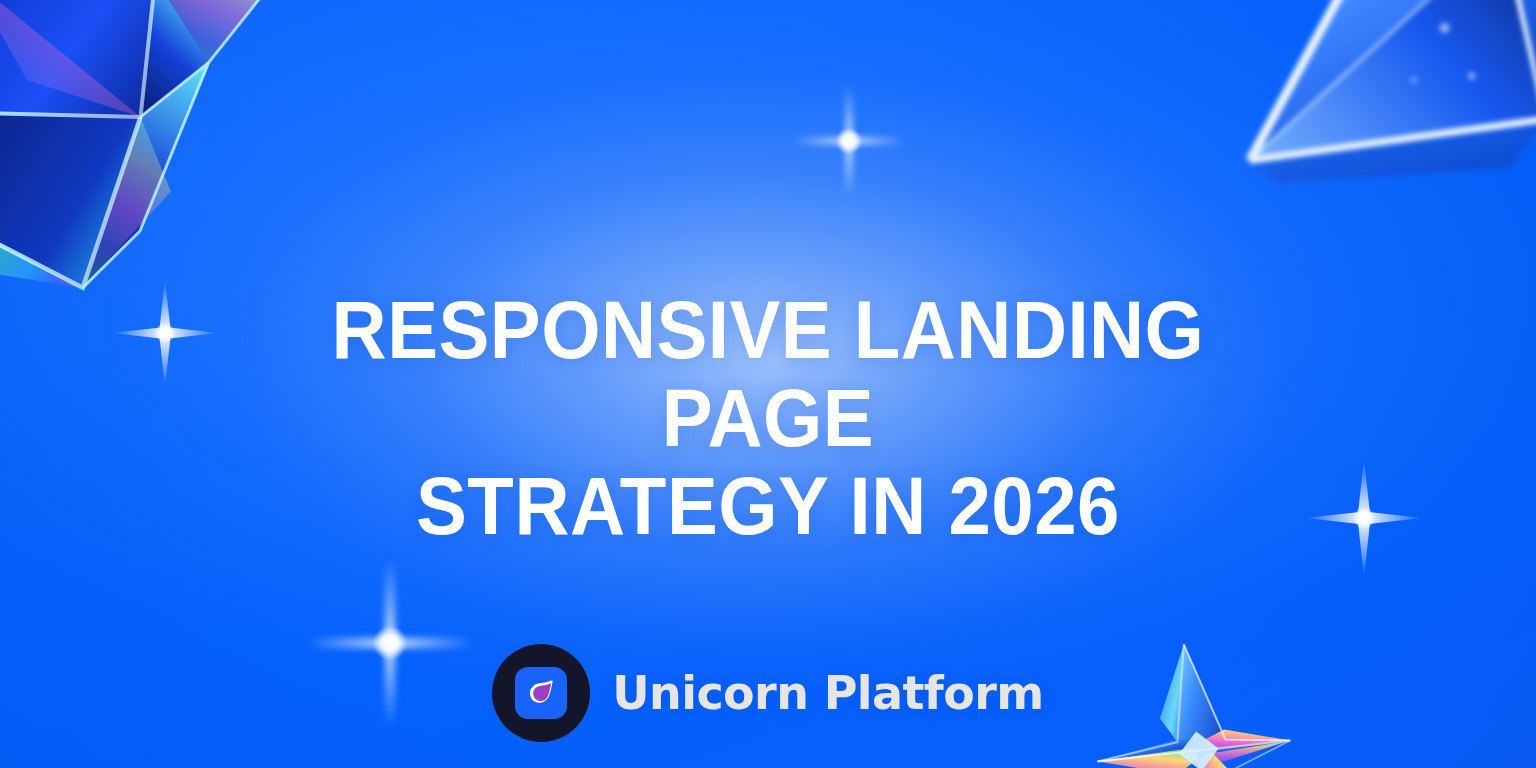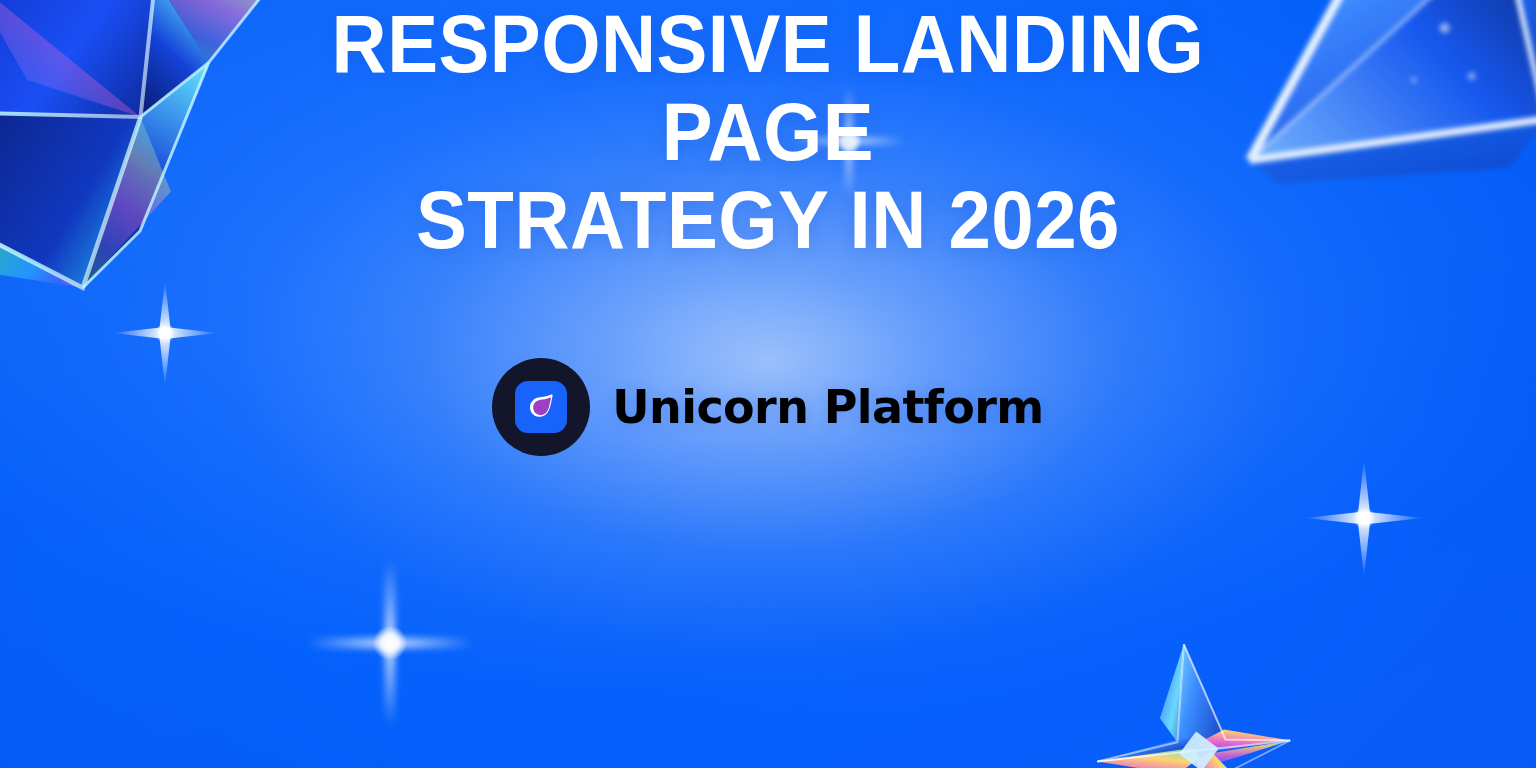--- a/index.html
+++ b/index.html
@@ -122,20 +122,21 @@
   }
 
   
   .content {
     position: absolute;
     inset: 0;
     display: flex;
     flex-direction: column;
     align-items: center;
     justify-content: flex-start;
+    padding-top: 286px;
     box-sizing: border-box;
   }
   .headline {
     margin: 0;
     text-align: center;
     color: #ffffff;
     font-family: "Liberation Sans", sans-serif;
     font-weight: 700;
     font-size: 82px;
     line-height: 88px;
@@ -166,21 +167,21 @@
     width: 52px;
     height: 52px;
     border-radius: 13px;
     background: #1763fb;
     display: flex;
     align-items: center;
     justify-content: center;
   }
   .brand-tile svg { display: block; }
   .brand-name {
-    color: #000000;
+    color: #e5e5e5;
     font-family: "DejaVu Sans", sans-serif;
     font-weight: 700;
     font-size: 46px;
     letter-spacing: -0.6px;
     white-space: nowrap;
     text-shadow: 0 2px 14px rgba(10,60,190,0.16);
   }
 </style>
 </head>
 <body>

